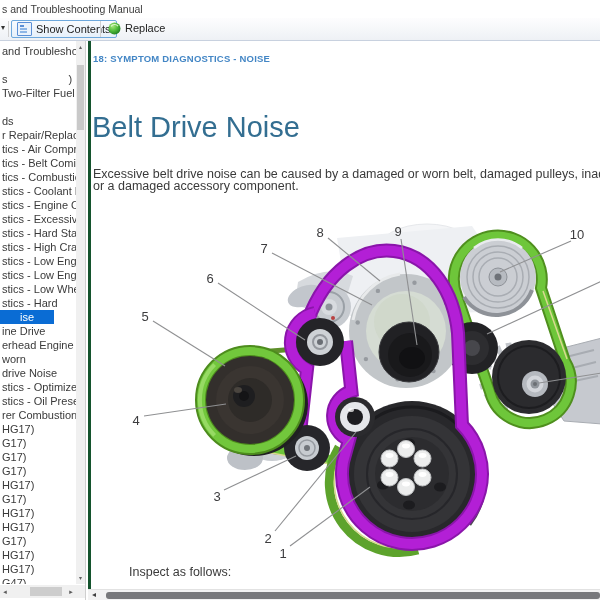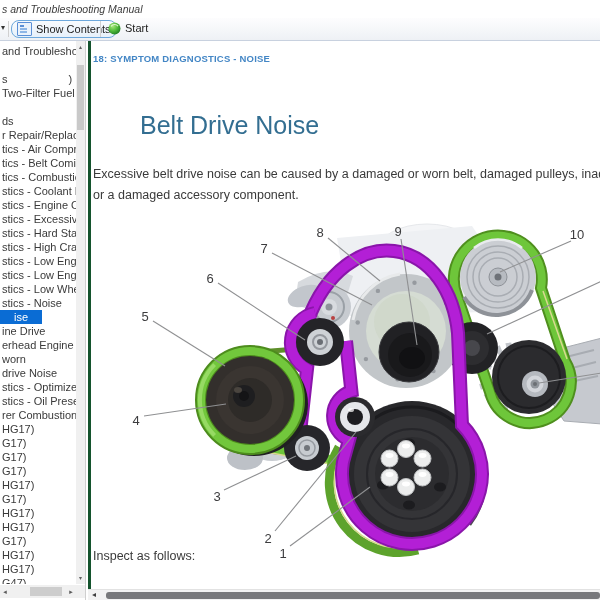--- a/index.html
+++ b/index.html
@@ -4,59 +4,59 @@
 <style>
   :root{
     --accent-blue:#0a6cd4; --heading-blue:#336e91; --breadcrumb-blue:#4386c5;
     --belt-green:#6ec63a; --belt-green-dark:#4f8f1e; --belt-magenta:#b31fd6; --belt-magenta-dark:#8a15aa;
   }
   html,body{margin:0;padding:0;}
   body{width:600px;height:600px;overflow:hidden;position:relative;background:#fff;
        font-family:"Liberation Sans",sans-serif;color:#3a3a3a;}
   
   .titlebar{position:absolute;left:0;top:0;width:600px;height:18px;background:#fff;}
-  .titlebar .txt{position:absolute;left:2px;top:3px;font-size:10.5px;color:#3c3c3c;font-style:italic;}
+  .titlebar .txt{position:absolute;left:2px;top:3px;font-size:10.5px;color:#3c3c3c;}
   .toolbar{position:absolute;left:0;top:18px;width:600px;height:22px;
            background:linear-gradient(#fdfdfe,#eef1f5);border-bottom:1px solid #c8d1df;}
   .tb-overflow{position:absolute;left:1px;top:6px;font-size:8px;color:#333;line-height:8px;}
   .tb-sep{position:absolute;top:3px;width:1px;height:16px;background:#d0d0d0;}
   .tb-btn{position:absolute;left:11px;top:2px;height:16px;display:flex;align-items:center;gap:4px;
-          padding:0 5px;border:1px solid #6da8dc;border-radius:8px;
+          padding:0 5px;border:1px solid #6da8dc;border-radius:2px;
           background:linear-gradient(#f8fbfe,#e6f0fa);font-size:11px;color:#222;cursor:default;}
   .tb-flat{position:absolute;left:104px;top:2px;height:16px;display:flex;align-items:center;gap:4px;
           padding:0 4px;font-size:11px;color:#222;}
   .ic-contents{width:13px;height:12px;position:relative;background:#eaf2fb;border:1px solid #5a8fd6;border-radius:1px;}
   .ic-contents i{position:absolute;left:2px;height:2px;background:#5a8fd6;display:block;}
   .ic-contents i:nth-child(1){top:2px;width:4px;}
   .ic-contents i:nth-child(2){top:5px;width:7px;background:#8db6e6;}
   .ic-contents i:nth-child(3){top:8px;width:7px;background:#8db6e6;}
   
   .tree{position:absolute;left:0;top:41px;width:76px;height:543px;overflow:hidden;
         padding-top:3px;box-sizing:border-box;background:#fff;}
   .trow{height:14px;line-height:14px;font-size:11px;color:#3a3a3a;padding-left:2px;
         white-space:pre;overflow:hidden;}
-  .trow .sel{background:var(--accent-blue);color:#fff;padding:0 14px;margin-left:-2px;display:inline-block;}
+  .trow .sel{background:var(--accent-blue);color:#fff;padding:0 20px;margin-left:-2px;display:inline-block;}
   .vscroll{position:absolute;left:76px;top:41px;width:9px;height:543px;background:#f0f0f0;}
   .vscroll .arr{position:absolute;left:0;width:9px;height:12px;font-size:6px;color:#606060;
                 text-align:center;line-height:12px;}
   .vscroll .thumb{position:absolute;left:1px;top:24px;width:7px;height:65px;background:#c9c9c9;}
   .hscroll-side{position:absolute;left:0;top:585px;width:76px;height:13px;background:#f0f0f0;}
   .hscroll-side .arr{position:absolute;top:0;width:10px;height:13px;font-size:7px;color:#5a5a5a;
                 text-align:center;line-height:13px;}
   .hscroll-side .thumb{position:absolute;left:30px;top:2px;width:32px;height:9px;background:#cdcdcd;}
   .corner{position:absolute;left:76px;top:585px;width:9px;height:13px;background:#f0f0f0;}
   .split1{position:absolute;left:85px;top:41px;width:1px;height:559px;background:#cfcfcf;}
   
   .main{position:absolute;left:88px;top:41px;width:512px;height:548px;background:#fff;
         border-left:3px solid #14532d;overflow:hidden;}
   .breadcrumb{position:absolute;left:2px;top:12px;font-size:9.5px;font-weight:700;
               letter-spacing:.2px;color:var(--breadcrumb-blue);white-space:nowrap;}
-  .topic-title{position:absolute;left:1px;top:70px;font-size:25px;color:var(--heading-blue);white-space:nowrap;margin-left:48px;}
+  .topic-title{position:absolute;left:1px;top:70px;font-size:29px;color:var(--heading-blue);white-space:nowrap;}
   .para{position:absolute;left:2px;font-size:12.5px;color:#3a3a3a;white-space:nowrap;}
-  .p1{top:126px;} .p2{top:147px;text-align:right;} .footer-text{top:508px;}
+  .p1{top:126px;} .p2{top:138px;text-align:right;} .footer-text{top:524px;margin-left:36px;}
   .diagram{position:absolute;left:-1px;top:164px;pointer-events:none;}
   
   .hscroll-main{position:absolute;left:88px;top:589px;width:512px;height:11px;background:#f2f2f2;
                 border-top:1px solid #e2e2e2;box-sizing:border-box;}
   .hscroll-main .arr{position:absolute;left:4px;top:0;font-size:8px;color:#3f3f3f;line-height:10px;}
   .hscroll-main .thumb{position:absolute;left:18px;top:2px;width:494px;height:7px;background:#77787b;border-radius:3px;}
   svg text{font-family:"Liberation Sans",sans-serif;}
 </style>
 </head>
 <body>
@@ -82,21 +82,21 @@
       <defs>
           <radialGradient id="gg" cx="35%" cy="30%" r="75%">
         <stop offset="0%" stop-color="#a8e87c"></stop>
             <stop offset="55%" stop-color="#4fba3a"></stop>
             <stop offset="100%" stop-color="#1f7e22"></stop>
       </radialGradient>
         </defs>
       <circle cx="6.5" cy="6.5" r="6" fill="url(#gg)"></circle>
       <path d="M3,4.4 A4.3,4.3 0 0 1 10,4.2" fill="none" stroke="#dff5cf" stroke-width="1.2"></path>
     </svg>
-    <span>Start</span>
+    <span>Replace</span>
   </div>
 </div>
 
 <div class="tree">
     <div class="trow">and Troubleshoc</div>
     <div class="trow"></div>
     <div class="trow">s                    )</div>
     <div class="trow">Two-Filter Fuel Sy</div>
     <div class="trow"></div>
     <div class="trow">ds</div>
@@ -105,21 +105,21 @@
     <div class="trow">tics - Belt Coming</div>
     <div class="trow">tics - Combustion</div>
     <div class="trow">stics - Coolant Lo</div>
     <div class="trow">stics - Engine Oil</div>
     <div class="trow">stics - Excessive C</div>
     <div class="trow">stics - Hard Start,</div>
     <div class="trow">stics - High Crank</div>
     <div class="trow">stics - Low Engin</div>
     <div class="trow">stics - Low Engin</div>
     <div class="trow">stics - Low Whee</div>
-    <div class="trow">stics - Noise</div>
+    <div class="trow">stics - Hard</div>
     <div class="trow"><span class="sel">ise</span></div>
     <div class="trow">ine Drive</div>
     <div class="trow">erhead Engine No</div>
     <div class="trow">worn</div>
     <div class="trow">drive Noise</div>
     <div class="trow">stics - Optimized</div>
     <div class="trow">stics - Oil Present</div>
     <div class="trow">rer Combustion</div>
     <div class="trow">HG17)</div>
     <div class="trow">G17)</div>

